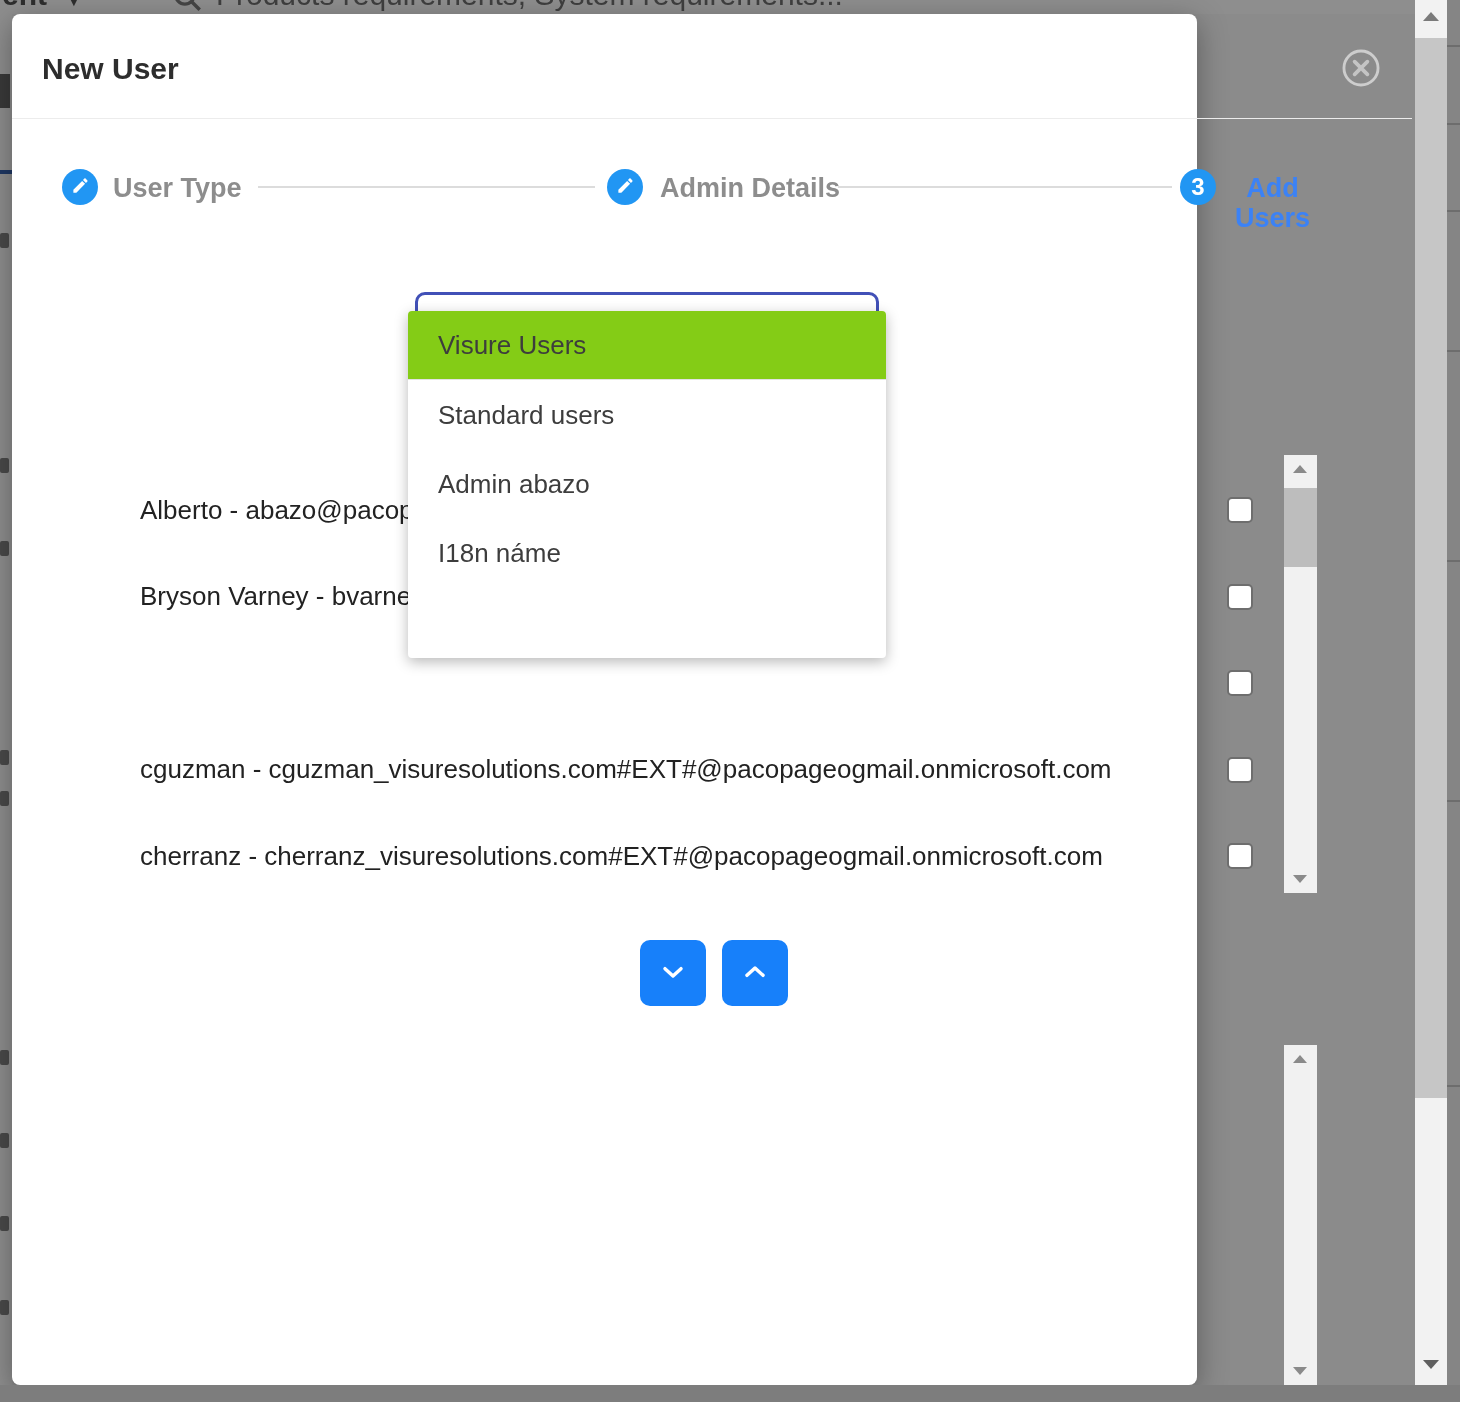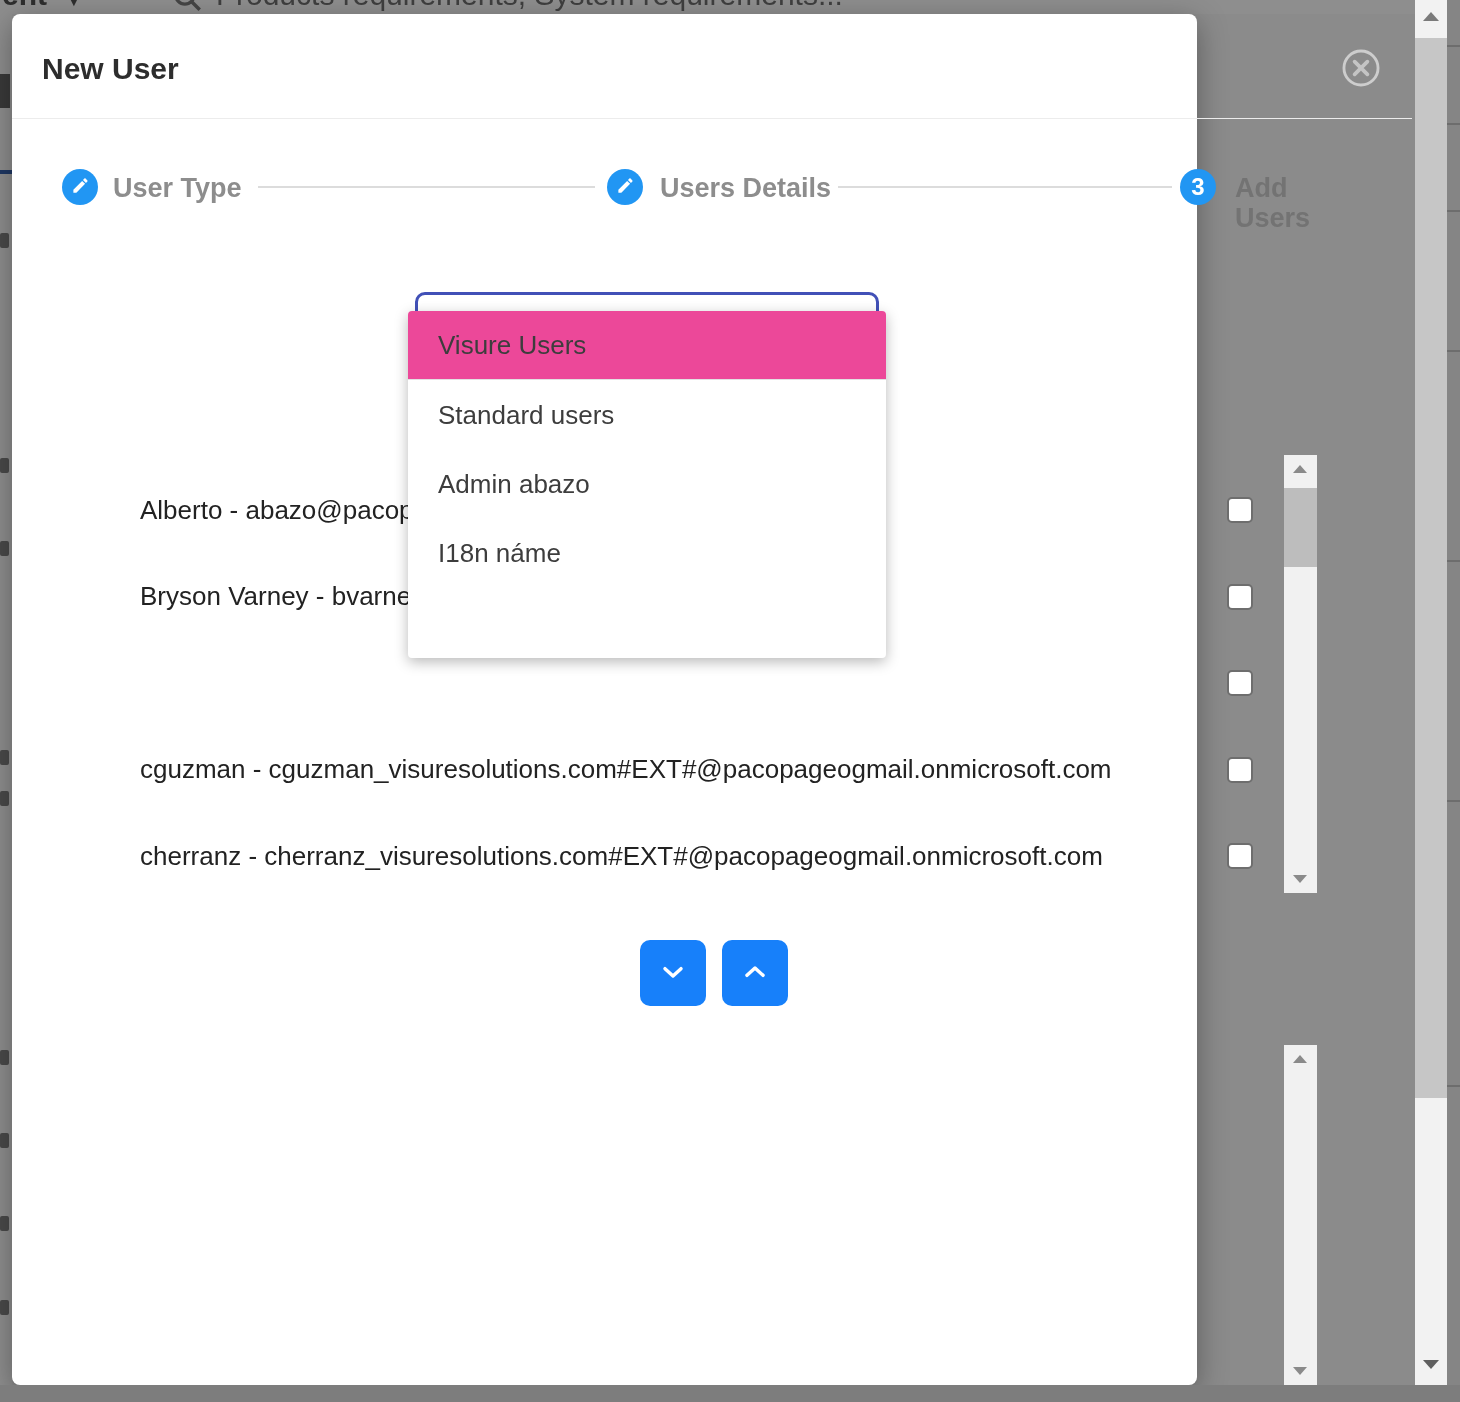--- a/index.html
+++ b/index.html
@@ -49,36 +49,36 @@
   .close-btn{position:absolute;left:1327px;top:32px;width:44px;height:44px;cursor:pointer;}
   .modal-divider{position:absolute;left:0;top:104px;width:1400px;height:1px;background:#ececec;}
 
   
   .step-circle{
     position:absolute;top:155px;width:36px;height:36px;border-radius:50%;
     background:#2196f3;display:flex;align-items:center;justify-content:center;
   }
   .step-num{color:#fff;font-size:24px;font-weight:bold;}
   .step-label{position:absolute;top:159px;font-size:27px;font-weight:bold;color:#8d8d8d;line-height:30px;}
-  .step-label.active{color:#737373;}
+  .step-label.active{color:#3b82f6;text-align:center;}
   .step-line{position:absolute;top:172px;height:2px;background:#dcdcdc;}
 
   
   .type-select{
     position:absolute;left:403px;top:278px;width:458px;height:52px;
     border:3px solid #4150b7;border-radius:10px;background:#fff;z-index:4;
   }
   .dropdown{
     position:absolute;left:396px;top:297px;width:478px;height:347px;
     background:#fff;border-radius:4px;z-index:5;
     box-shadow:0 4px 14px rgba(0,0,0,.28);
     overflow:hidden;
   }
   .dd-item{height:69.4px;display:flex;align-items:center;padding-left:30px;font-size:26px;color:#3d3d3d;cursor:pointer;box-sizing:border-box;}
-  .dd-item.highlight{background:#ec4899;border-bottom:1px solid #e2e2e2;}
+  .dd-item.highlight{background:#84cc16;border-bottom:1px solid #e2e2e2;}
 
   
   .user-row{position:absolute;left:0;width:1400px;display:flex;align-items:center;}
   .row-label{position:absolute;left:128px;width:1040px;font-size:26px;line-height:37px;color:#222222;}
   .checkbox{
     position:absolute;left:1215px;width:26px;height:26px;box-sizing:border-box;
     border:2.5px solid #6e6e6e;border-radius:5px;background:#fff;cursor:pointer;
   }
   .inner-scrollbar{position:absolute;width:33px;background:#f1f1f1;}
   .inner-scrollbar .arrow-up{position:absolute;left:9px;top:10px;border-left-width:7px;border-right-width:7px;border-bottom-width:8px;}
@@ -165,21 +165,21 @@
     <div class="step-label" style="left:101px">User Type</div>
     <div class="step-line" style="left:246px;width:337px"></div>
 
     <div class="step-circle" style="left:595px">
       <span>
         <svg width="19" height="19" viewBox="0 0 24 24" fill="#ffffff">
           <path d="M3 17.25V21h3.75L17.81 9.94l-3.75-3.75L3 17.25zM20.71 7.04c.39-.39.39-1.02 0-1.41l-2.34-2.34c-.39-.39-1.02-.39-1.41 0l-1.83 1.83 3.75 3.75 1.83-1.83z"></path>
         </svg>
       </span>
     </div>
-    <div class="step-label" style="left:648px">Users Details</div>
+    <div class="step-label" style="left:648px">Admin Details</div>
     <div class="step-line" style="left:826px;width:334px"></div>
 
     <div class="step-circle" style="left:1168px">
       <span class="step-num">3</span>
     </div>
     <div class="step-label active" style="left:1223px">Add Users</div>
 
     <div class="type-select"></div>
 
     <div class="dropdown">

